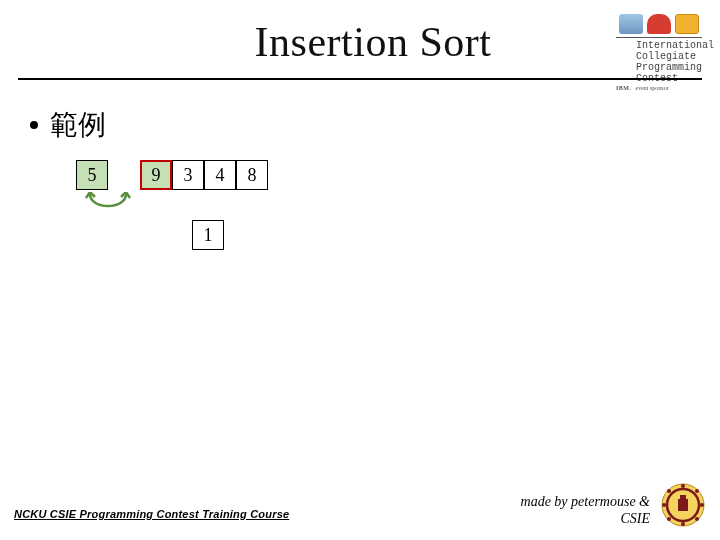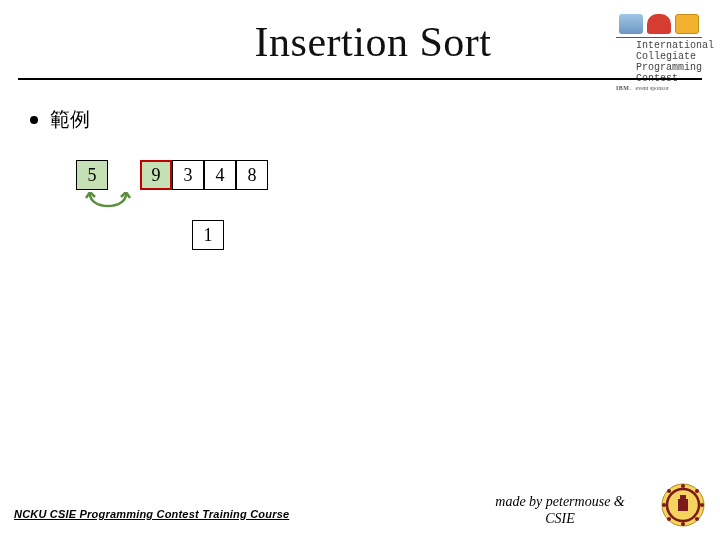--- a/index.html
+++ b/index.html
@@ -30,21 +30,21 @@
     position: absolute;
     left: 30px;
     top: 106px;
     display: flex;
     align-items: center;
   }
   .bullet {
     width: 8px; height: 8px; border-radius: 50%; background: #000; margin-right: 12px;
   }
   .bullet-text {
-    font-size: 20px;
+    font-size: 28px;
     font-family: Liberation Mono, monospace;
   }
 
   .array-wrap {
     position: absolute;
     left: 76px;
     top: 160px;
     height: 30px;
   }
   .cell {
@@ -103,21 +103,21 @@
     letter-spacing: 0.2px;
   }
   .footer-right {
     position: absolute;
     right: 70px; bottom: 12px;
     font-size: 14px;
     font-family: "Times New Roman", serif;
     font-style: italic;
     color: #000;
     line-height: 1.2;
-    text-align: center;
+    text-align: right;
     width: 180px;
     margin-top: 8px;
   }
   .seal {
     position: absolute;
     right: 14px; bottom: 12px;
     width: 46px; height: 46px;
   }
 </style>
 </head>

